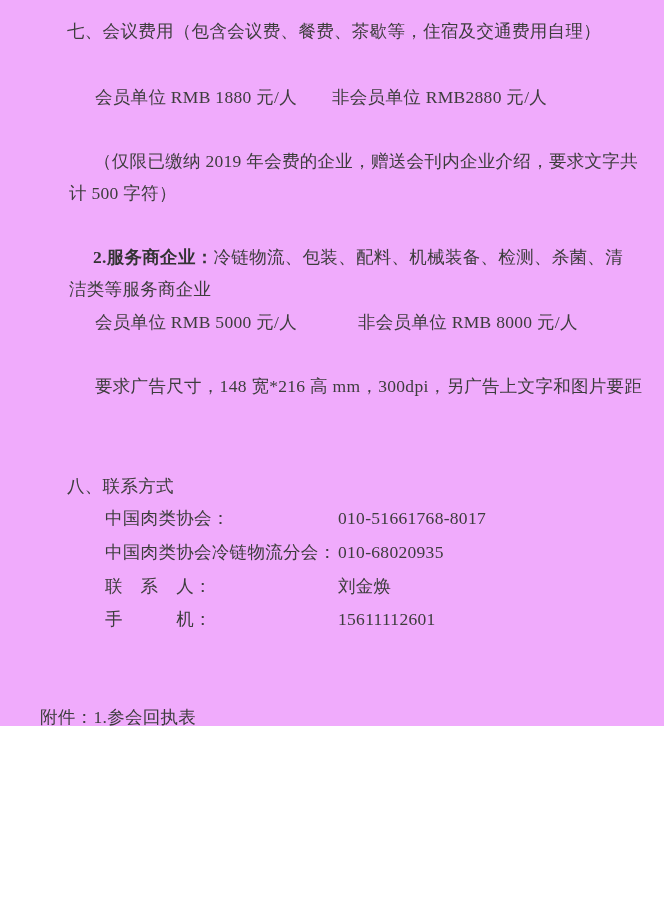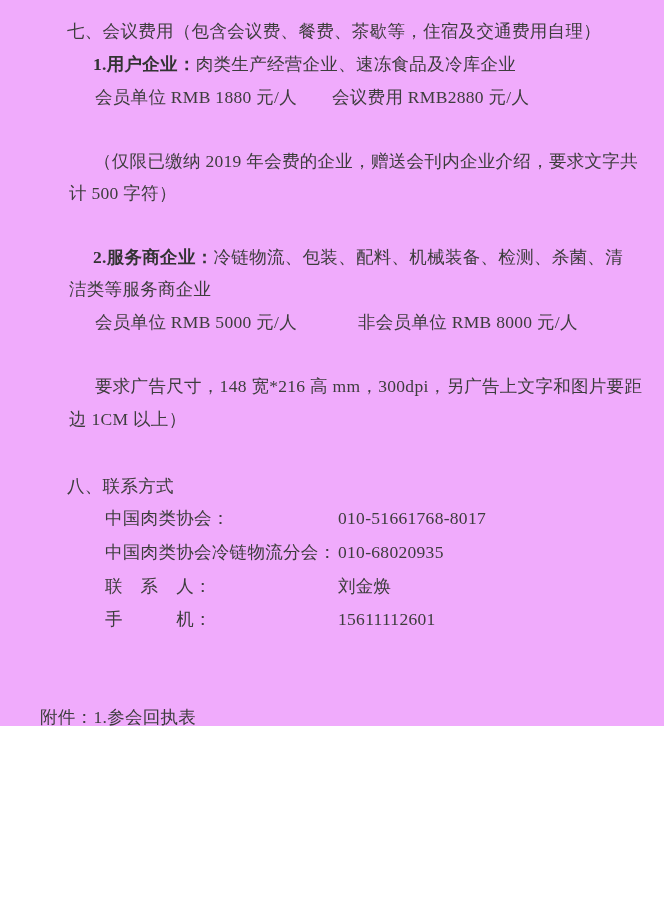--- a/index.html
+++ b/index.html
@@ -41,44 +41,40 @@
     letter-spacing: 2px;
   }
 </style>
 </head>
 <body>
 
 <div class="page">
 
   <div class="line" style="left:67px; top:19px">七、会议费用（包含会议费、餐费、茶歇等，住宿及交通费用自理）</div>
 
-  <div class="line" style="left:93px; top:52px">
-    <span class="bold">1.用户企业：</span><span>肉类生产经营企业、速冻食品及冷库企业</span>
-  </div>
 
   <div>
     <span class="line" style="left:95px; top:85px">会员单位 RMB 1880 元/人</span>
-    <span class="line" style="left:332px; top:85px">会议费用 RMB2880 元/人</span>
+    <span class="line" style="left:332px; top:85px">非会员单位 RMB2880 元/人</span>
   </div>
 
   <div class="line" style="left:94px; top:149px">（仅限已缴纳 2019 年会费的企业，赠送会刊内企业介绍，要求文字共</div>
   <div class="line" style="left:69px; top:181px">计 500 字符）</div>
 
   <div class="line" style="left:93px; top:245px">
     <span class="bold">2.服务商企业：</span><span>冷链物流、包装、配料、机械装备、检测、杀菌、清</span>
   </div>
   <div class="line" style="left:69px; top:277px">洁类等服务商企业</div>
 
   <div>
     <span class="line" style="left:95px; top:310px">会员单位 RMB 5000 元/人</span>
     <span class="line" style="left:358px; top:310px">非会员单位 RMB 8000 元/人</span>
   </div>
 
   <div class="line" style="left:95px; top:374px">要求广告尺寸，148 宽*216 高 mm，300dpi，另广告上文字和图片要距</div>
-  <div class="line" style="left:69px; top:407px">边 1CM 以上）</div>
 
   <div class="line" style="left:67px; top:474px">八、联系方式</div>
 
   <div>
     <span class="line" style="left:105px; top:506px">中国肉类协会：</span>
     <span class="line" style="left:338px; top:506px">010-51661768-8017</span>
   </div>
   <div>
     <span class="line" style="left:105px; top:540px">中国肉类协会冷链物流分会：</span>
     <span class="line" style="left:338px; top:540px">010-68020935</span>

